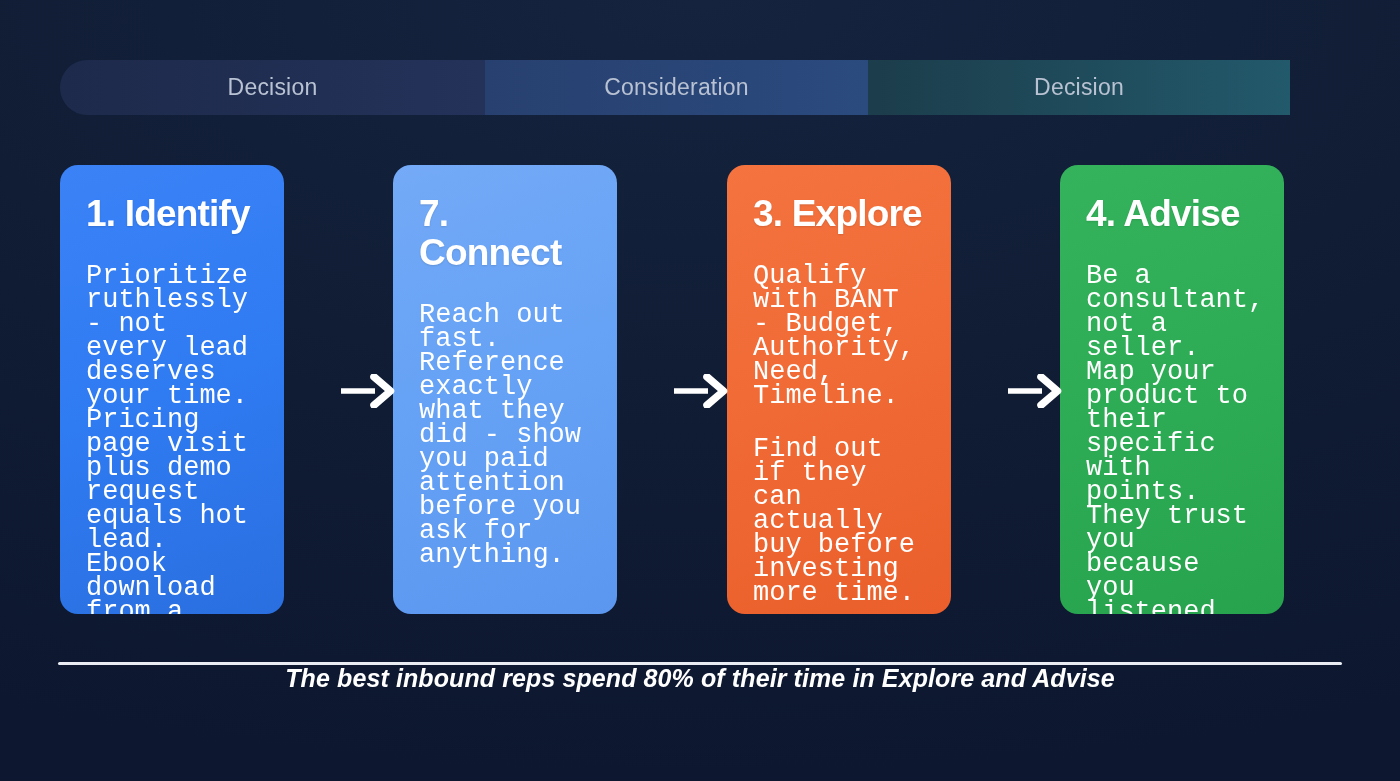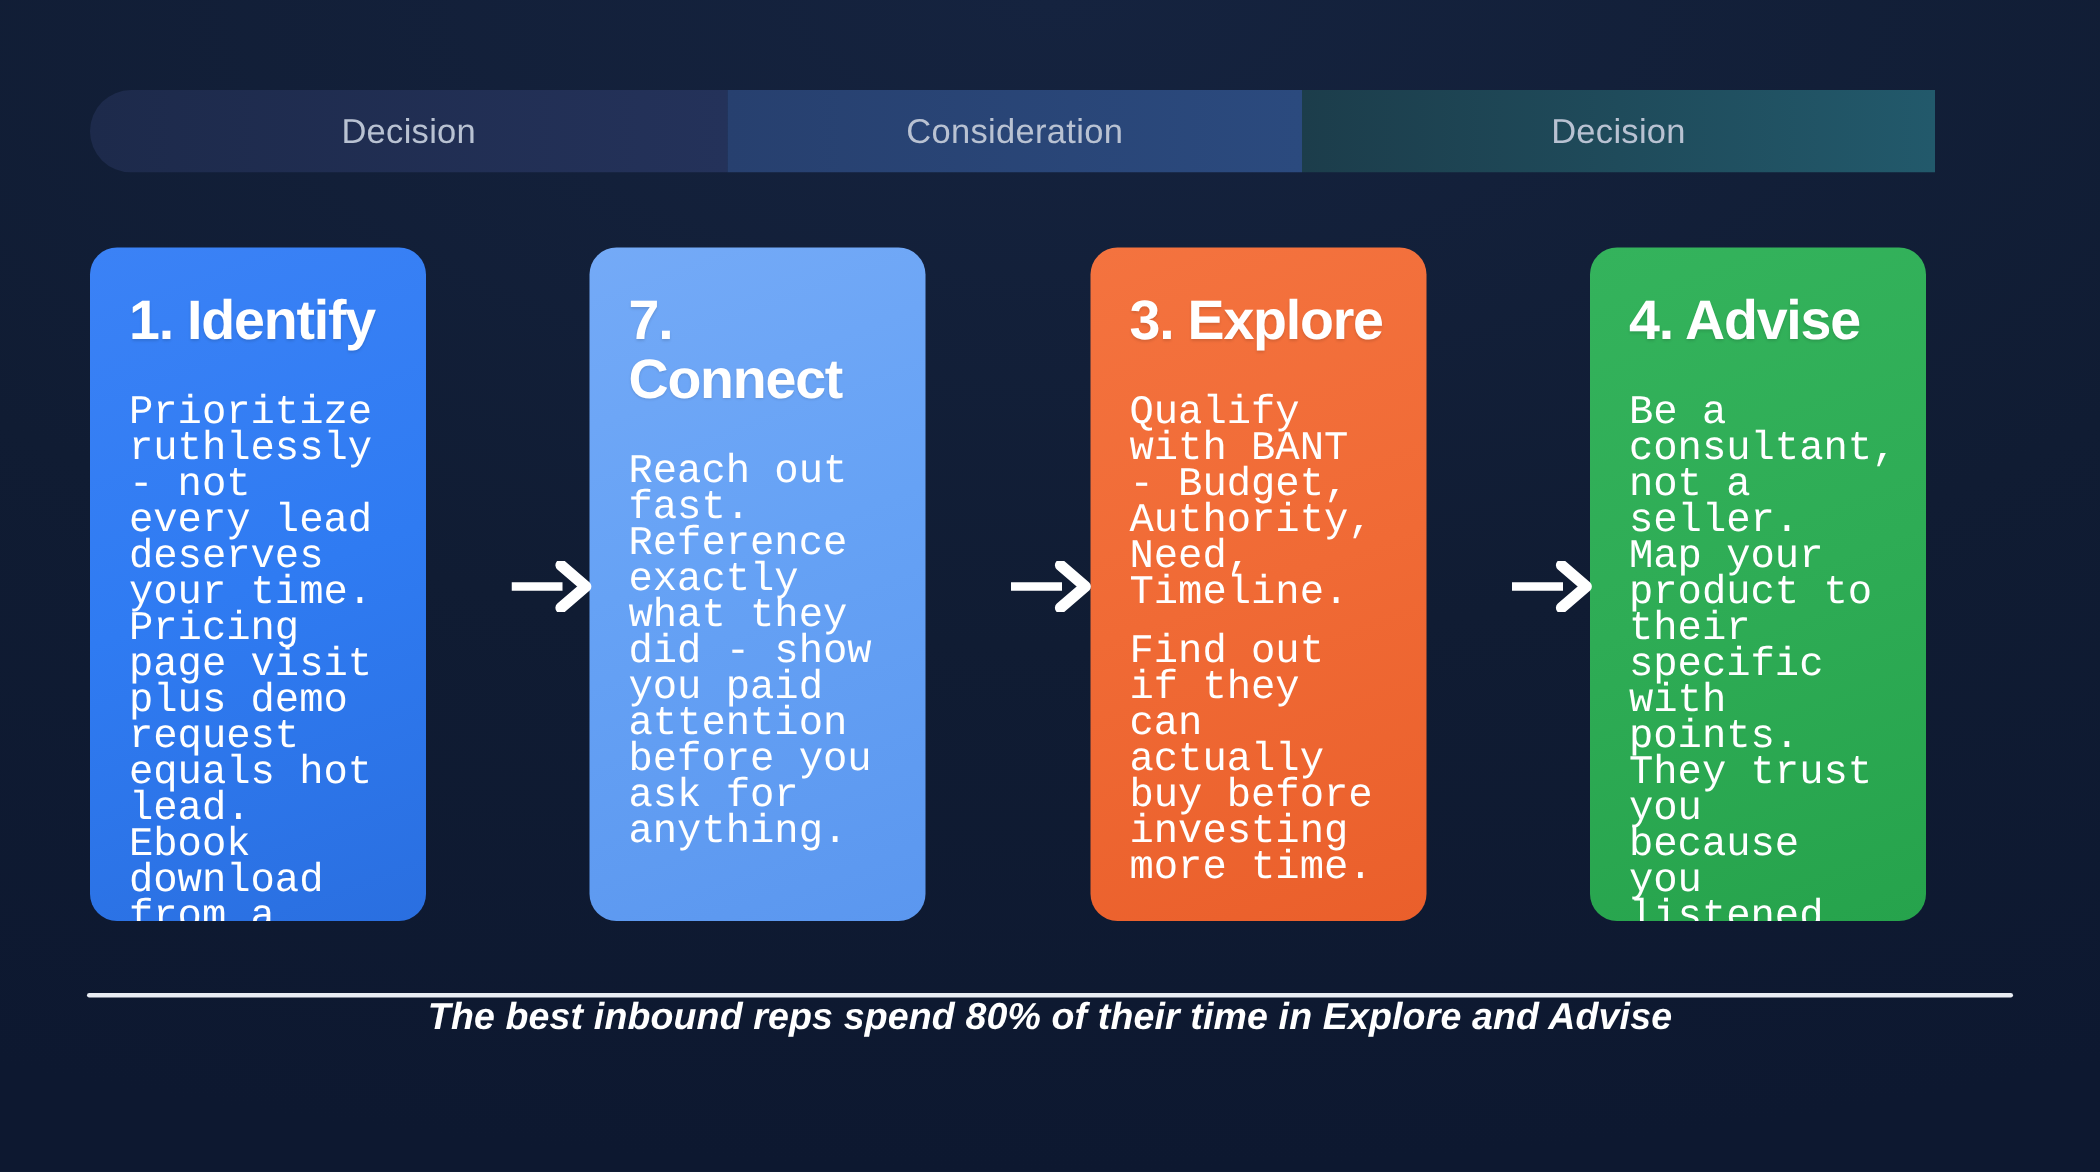--- a/index.html
+++ b/index.html
@@ -82,21 +82,21 @@
     letter-spacing: -0.8px;
     margin: 0 0 30px 0;
     text-shadow: 0 1px 2px rgba(0,0,0,.12);
   }
   .card-body {
     font-size: 27px;
     line-height: 24px;
     margin: 0;
     font-family: Liberation Mono, monospace;
   }
-  .card-body + .card-body { margin-top: 15px; }
+  .card-body + .card-body { margin-top: 29px; }
 
   
   .arrow {
     position: absolute;
     top: 374px;
     width: 54px;
     height: 34px;
   }
   .arrow-1 { left: 341px; }
   .arrow-2 { left: 674px; }

